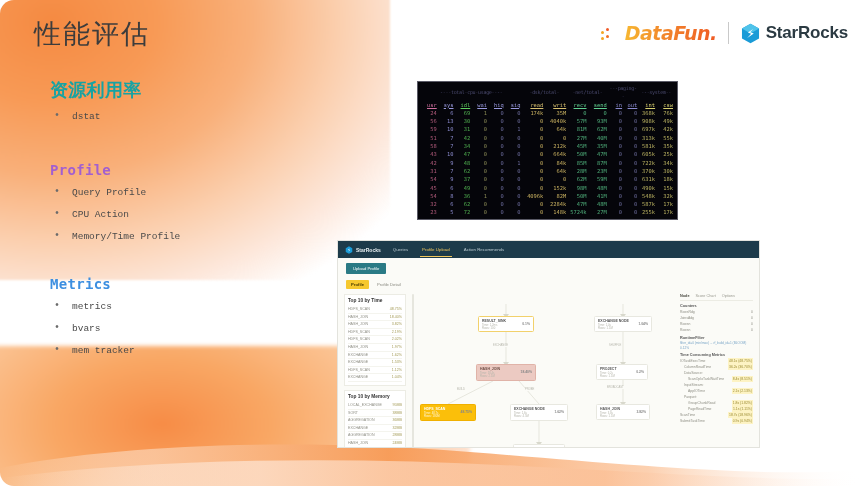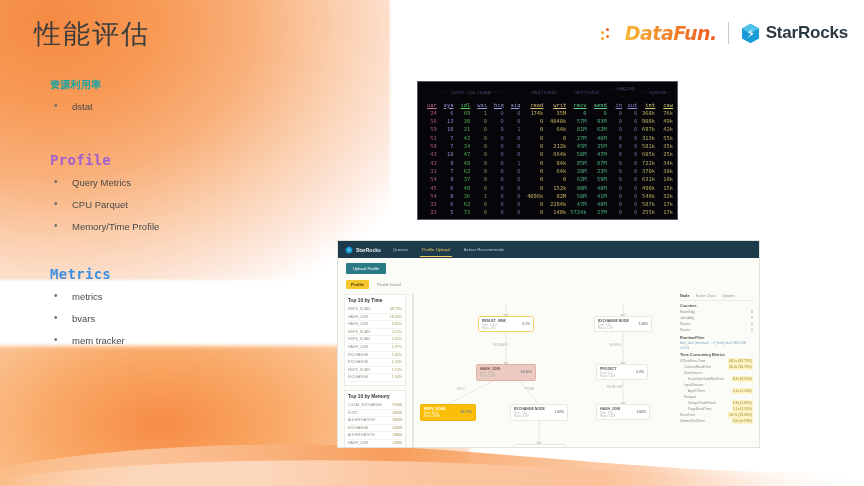--- a/index.html
+++ b/index.html
@@ -1,21 +1,21 @@
 <!DOCTYPE html>
 <html><head>
 <meta charset="utf-8">
 <style>
   html,body{margin:0;padding:0;}
   body{
     width:864px;height:486px;overflow:hidden;
     font-family:"Liberation Sans","DejaVu Sans",sans-serif;
     background:#ffffff;position:relative;
   }
-  #slide{position:absolute;inset:0;background:#fff;overflow:hidden;}
+  #slide{position:absolute;inset:0;background:#fff;overflow:hidden;border-radius:14px;}
 
   
   .bg-tl{
     position:absolute;left:-130px;top:-150px;width:520px;height:430px;
     background:radial-gradient(ellipse at 35% 40%, #f58a42 0%, #f89a56 22%, #f9b07a 42%, #fbcfae 60%, #fde8dc 76%, rgba(255,255,255,0) 88%);
     filter:blur(1px);
   }
   .bg-bl{
     position:absolute;left:-90px;bottom:-120px;width:560px;height:260px;
     background:radial-gradient(ellipse at 45% 30%, #f78c46 0%, #f9a764 25%, #fbc291 48%, #fddcc6 68%, rgba(255,255,255,0) 84%);
@@ -48,28 +48,28 @@
     -webkit-background-clip:text;background-clip:text;color:transparent;
     font-family:"DejaVu Sans","Liberation Sans",sans-serif;
   }
   .logo-div{width:1px;height:22px;background:#c9c9c9;}
   .logo-starrocks{display:flex;align-items:center;gap:5px;}
   .sr-text{font-size:17px;font-weight:bold;color:#2b3a42;letter-spacing:-.2px;}
 
   
   .content{position:absolute;left:50px;top:78px;width:300px;}
   .sec-head{
-    font-size:10px;font-weight:bold;margin:0 0 8px 0;letter-spacing:.3px;
+    font-size:18px;font-weight:bold;margin:0 0 8px 0;letter-spacing:.3px;
   }
   .sec-head.teal{color:#17a3a3;font-family:"DejaVu Sans","Liberation Sans",sans-serif;}
   .sec-head.purple{color:#a25fd0;font-family:"DejaVu Sans Mono","Liberation Mono",monospace;font-size:14px;}
   .sec-head.blue{color:#3d8fe0;font-family:"DejaVu Sans Mono","Liberation Mono",monospace;font-size:14px;}
   .bullets{list-style:none;margin:0;padding:0;}
   .bullets li{
-    font-family:Liberation Sans, sans-serif;
+    font-family:Liberation Mono, monospace;
     font-size:9.5px;color:#4a4a4a;line-height:13px;
     padding:0 0 0 22px;position:relative;margin-bottom:9px;
   }
   .bullets li:before{
     content:"•";position:absolute;left:4px;top:-1px;color:#6b6b6b;font-size:10px;
   }
   .block-gap-a{height:30px;}
   .block-gap-b{height:24px;}
 
   
@@ -215,22 +215,22 @@
     <div>
       <div class="sec-head teal">资源利用率</div>
       <ul class="bullets">
         <li>dstat</li>
       </ul>
     </div>
     <div class="block-gap-a"></div>
     <div>
       <div class="sec-head purple">Profile</div>
       <ul class="bullets">
-        <li>Query Metrics</li>
-        <li>CPU Parquet</li>
+        <li>Query Profile</li>
+        <li>CPU Action</li>
         <li>Memory/Time Profile</li>
       </ul>
     </div>
     <div class="block-gap-b"></div>
     <div>
       <div class="sec-head blue">Metrics</div>
       <ul class="bullets">
         <li>metrics</li>
         <li>bvars</li>
         <li>mem tracker</li>

